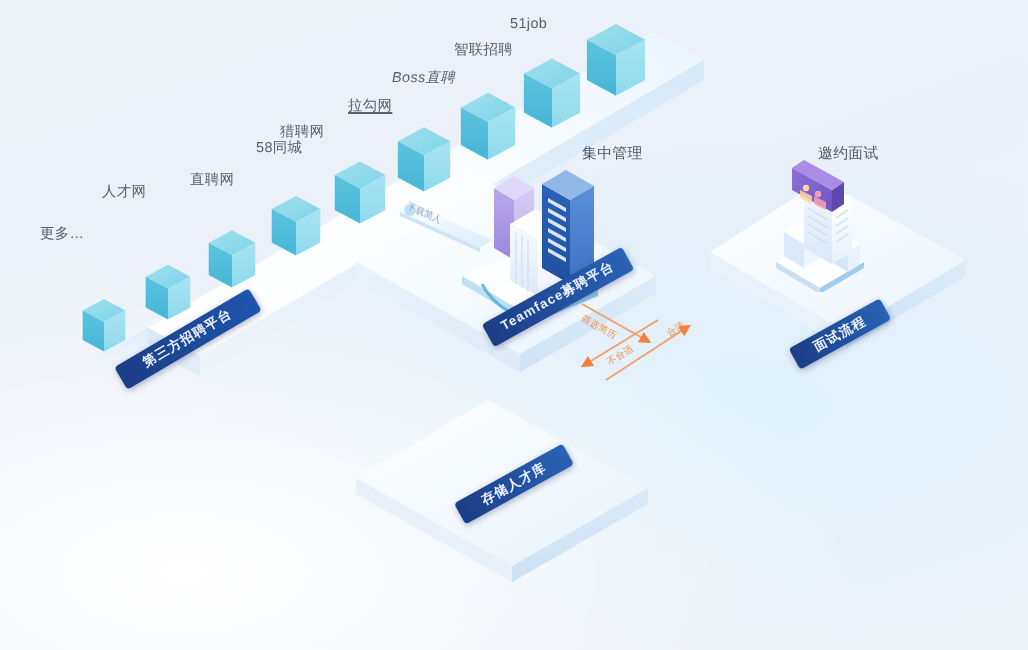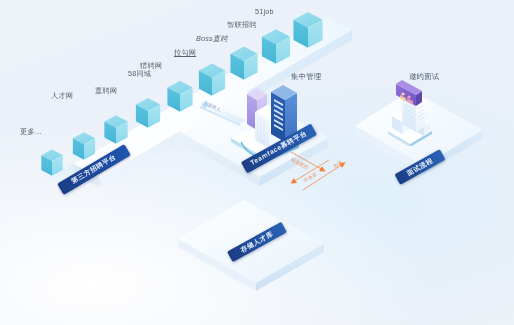--- a/index.html
+++ b/index.html
@@ -108,21 +108,21 @@
           <polygon points="268,21.1875 282.0725,28.765 268,36.3425 253.9275,28.765" fill="url(#cubeTop)"></polygon>
           <polygon points="253.9275,28.765 268,36.3425 268,55.8275 253.9275,48.25" fill="url(#cubeL)"></polygon>
           <polygon points="268,36.3425 282.0725,28.765 282.0725,48.25 268,55.8275" fill="url(#cubeR)"></polygon>
           <polygon points="300,4.0000000000000036 314.56,11.840000000000003 300,19.68 285.44,11.840000000000003" fill="url(#cubeTop)"></polygon>
           <polygon points="285.44,11.840000000000003 300,19.68 300,39.839999999999996 285.44,32" fill="url(#cubeL)"></polygon>
           <polygon points="300,19.68 314.56,11.840000000000003 314.56,32 300,39.839999999999996" fill="url(#cubeR)"></polygon>
         </g>
     </svg>
 
     
-    <div class="lbl" style="left:12px;top:120px;">更多…</div>
+    <div class="lbl" style="left:12px;top:105px;">更多…</div>
     <div class="lbl" style="left:43px;top:84px;">人才网</div>
     <div class="lbl" style="left:87px;top:80px;font-family:Liberation Mono, monospace;">直聘网</div>
     <div class="lbl" style="left:120px;top:62px;">58同城</div>
     <div class="lbl" style="left:132px;top:54px;">猎聘网</div>
     <div class="lbl" style="left:166px;top:41px;text-decoration:underline;">拉勾网</div>
     <div class="lbl" style="left:188px;top:27px;font-style:italic;">Boss直聘</div>
     <div class="lbl" style="left:219px;top:13px;">智联招聘</div>
     <div class="lbl" style="left:247px;top:0px;">51job</div>
   </div>
 

